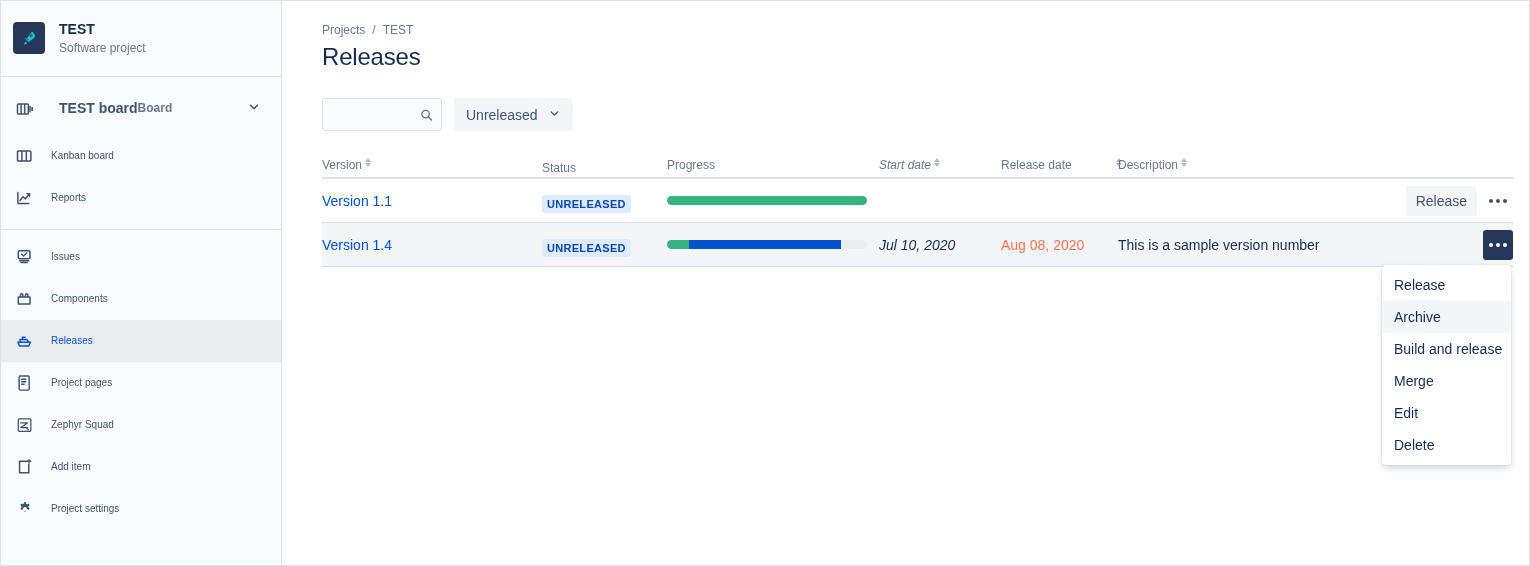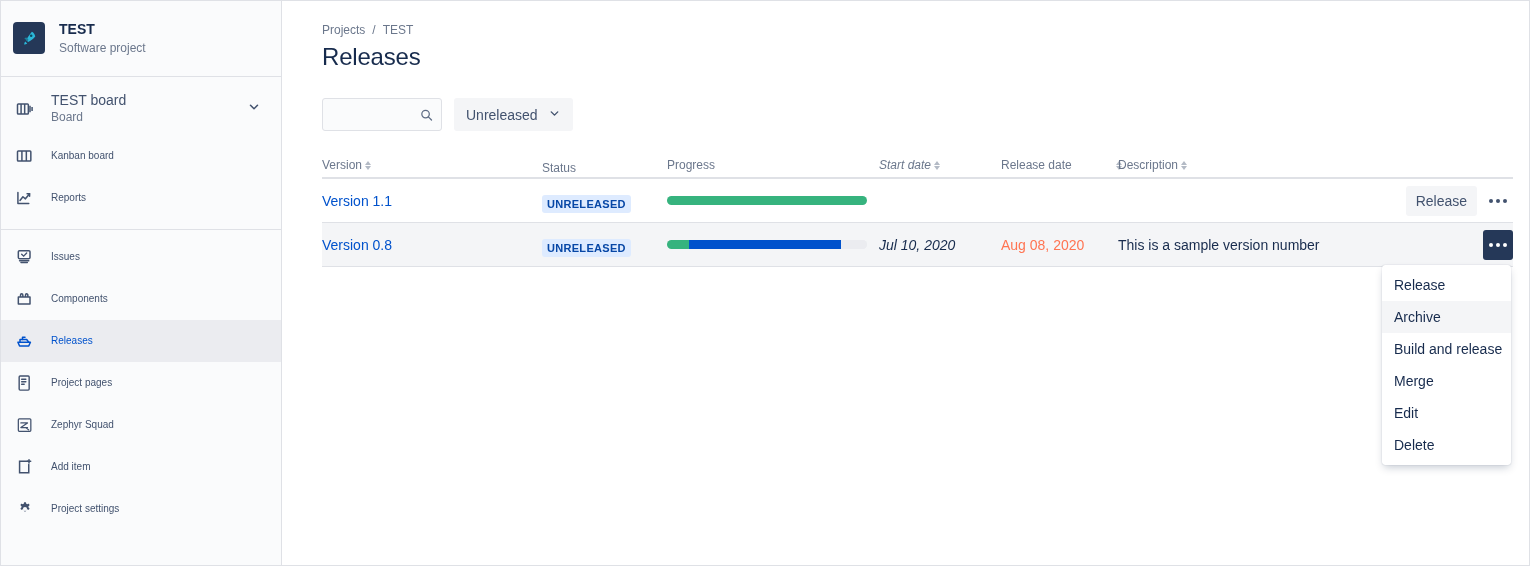--- a/index.html
+++ b/index.html
@@ -60,21 +60,21 @@
     display: flex; align-items: center; justify-content: flex-start;
     color: #42526E;
   }
   .sb-label {
     font-size: 10px;
     color: #42526E;
     margin-left: 10px;
     white-space: nowrap;
   }
   .sb-item.two-line { height: 52px; }
-  .sb-sub { display: flex; flex-direction: column; margin-left: 10px; line-height: 1.25; }
+  .sb-sub { display: flex; margin-left: 18px; line-height: 1.25; font-weight: bold; }
   .sb-sub .t1 { font-size: 14px; color: #42526E; }
   .sb-sub .t2 { font-size: 12px; color: #6B778C; margin-top: 1px; }
   .sb-chevron {
     position: absolute; right: 20px; top: 50%; transform: translateY(-50%);
     color: #42526E;
   }
   .sb-item.active { background: #EBECF0; }
   .sb-item.active .sb-label { color: #0052CC; }
   .sb-item.active .sb-icon { color: #0052CC; }
 
@@ -158,21 +158,21 @@
   .thead {
     display: flex;
     align-items: center;
     height: 26px;
     border-bottom: 2px solid #DFE1E6;
   }
   .th {
     font-size: 12px;
     color: #6B778C;
     font-weight: normal;
-    display: flex; align-items: center; gap: 3px;
+    display: flex; gap: 3px;
     cursor: pointer;
     white-space: nowrap;
   }
   .sort-arrows { display: inline-flex; flex-direction: column; line-height: 0; gap: 1px; }
   .sort-arrows i {
     display: block;
     width: 0; height: 0;
     border-left: 3px solid transparent;
     border-right: 3px solid transparent;
   }
@@ -521,21 +521,21 @@
           <button class="more-btn">
             <span class="dot"></span>
             <span class="dot"></span>
             <span class="dot"></span>
           </button>
         </div>
       </div>
 
       <div class="row hovered">
         <div class="c-version">
-          <a class="version-link">Version 0.8</a>
+          <a class="version-link">Version 1.4</a>
         </div>
         <div class="c-status">
           <span class="badge">UNRELEASED</span>
         </div>
         <div class="c-progress">
           <div class="progress">
             <div class="seg green" style="width: 11%;"></div>
             <div class="seg blue" style="width: 76%;"></div>
             <div class="seg grey" style="width: 13%;"></div>
           </div>

